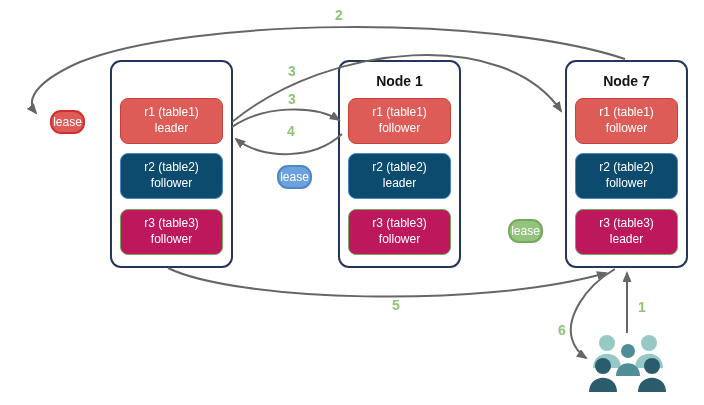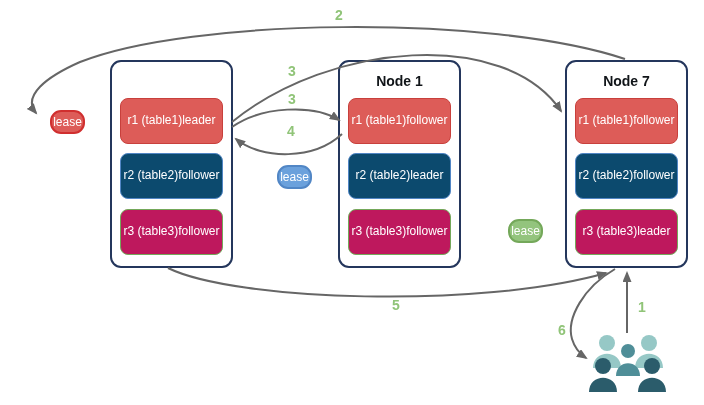--- a/index.html
+++ b/index.html
@@ -13,21 +13,21 @@
   }
   #node1{left:110px;top:60px}
   #node2{left:338px;top:60px}
   #node3{left:565px;top:60px}
   .node-title{
     text-align:center;font-weight:bold;font-size:14px;color:#101418;margin-top:11px;
   }
   .replica{
     position:absolute;left:8px;width:103px;height:46px;box-sizing:border-box;
     border:1.5px solid;border-radius:8px;color:#ffffff;font-size:12px;line-height:1.3;
-    display:flex;flex-direction:row;align-items:center;justify-content:center;text-align:center;
+    display:flex;flex-direction:column;align-items:center;justify-content:center;text-align:center;
   }
   .pos-r1{top:36px}.pos-r2{top:91px}.pos-r3{top:147px}
   .red{background:#dd5c58;border-color:#c8403c}
   .blue{background:#0c4a6e;border-color:#5186c5}
   .green{background:#be185d;border-color:#74a85a}
   .lease{
     position:absolute;width:35px;height:24px;box-sizing:border-box;z-index:3;
     border:2px solid;border-radius:11px;color:#ffffff;font-size:12px;
     display:flex;align-items:center;justify-content:center;
   }

